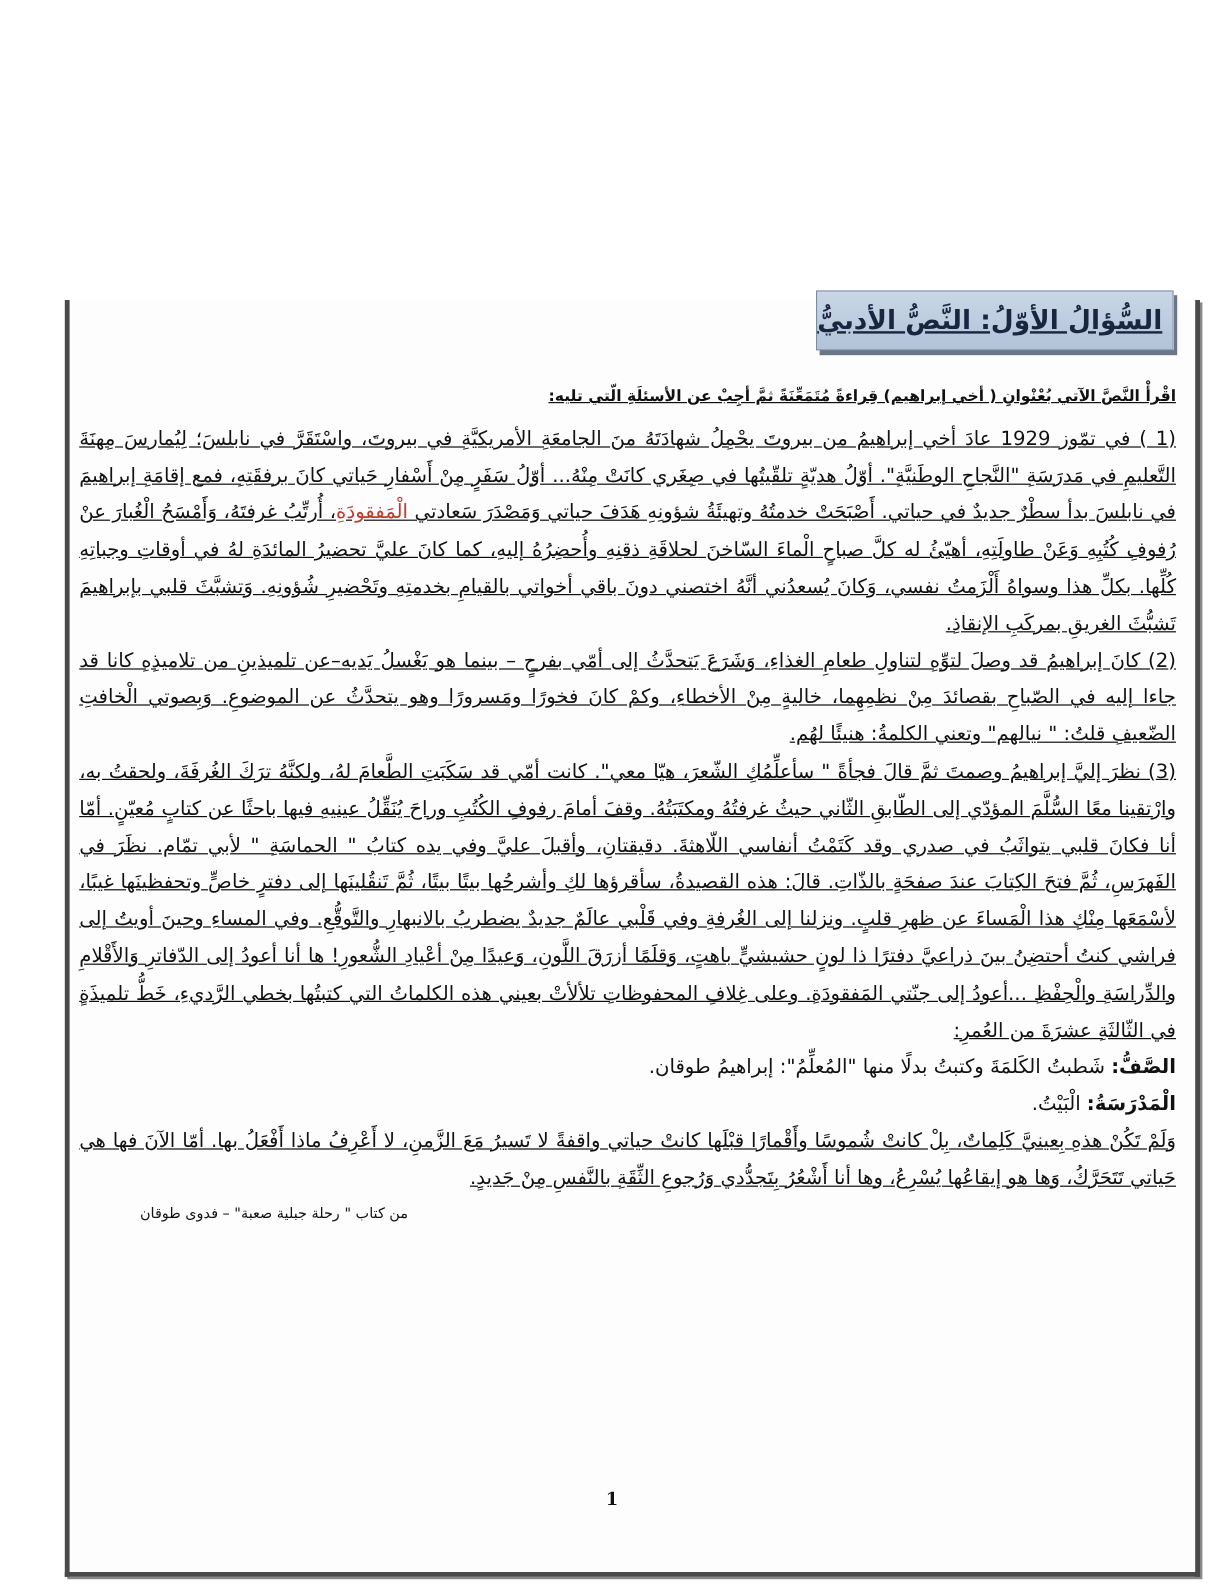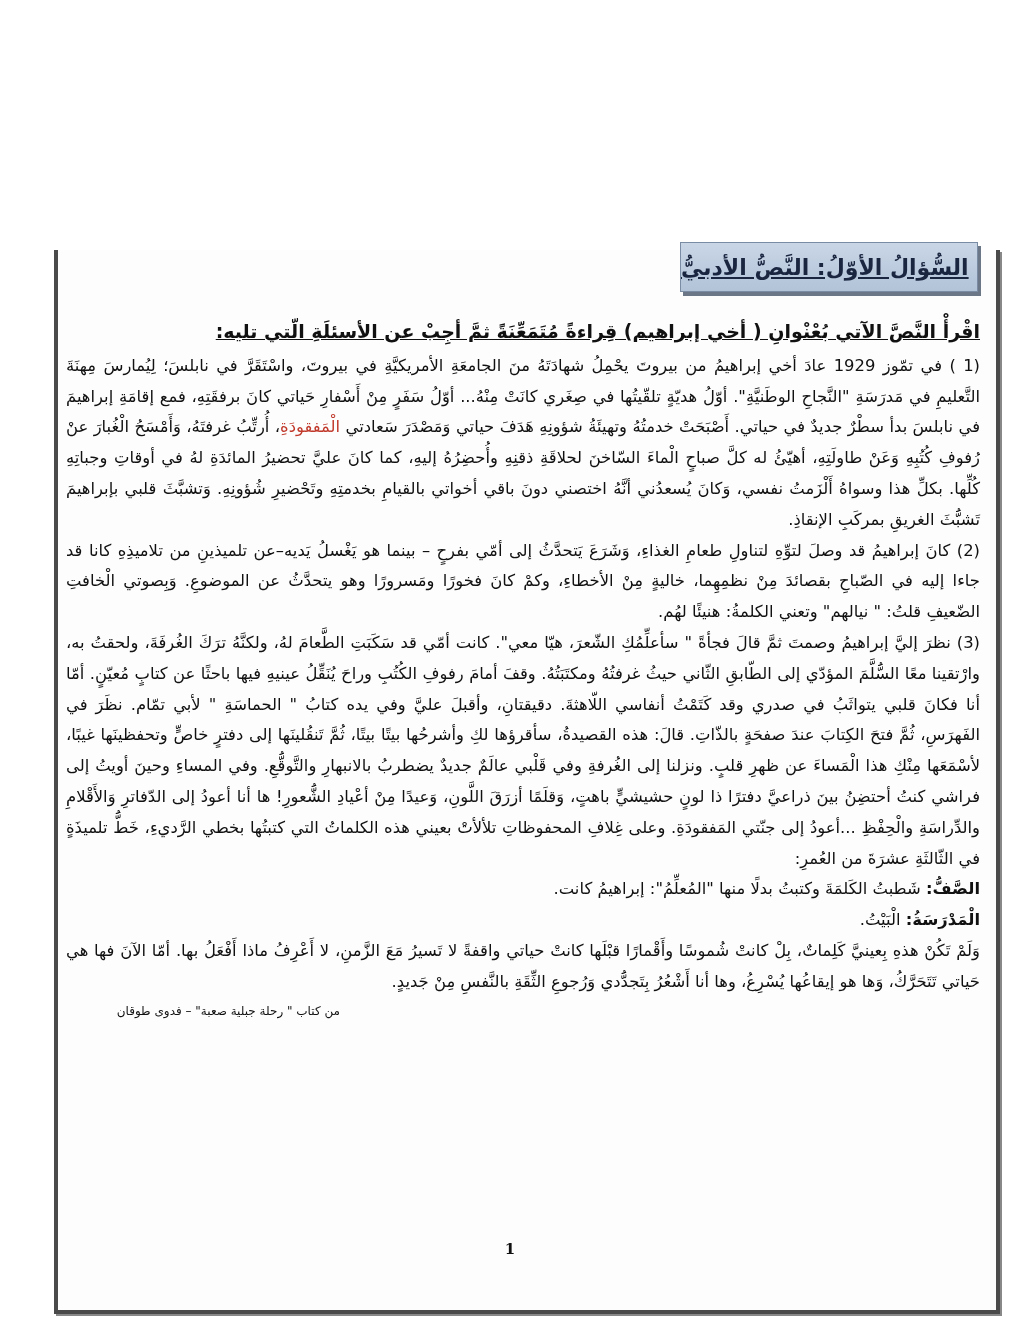--- a/index.html
+++ b/index.html
@@ -43,23 +43,23 @@
       direction: rtl;
       text-align: justify;
       font-family: "DejaVu Sans", sans-serif;
       font-size: 16.4px;
       line-height: 30.8px;
     }
     .instruction {
       font-weight: bold;
       text-decoration: underline;
       margin: 0 0 4px 0;
-      font-size: 19px;
+      font-size: 13px;
     }
-    .para { margin: 0; }
+    .para { margin: 0; text-decoration: underline; }
     .red { color: #c0392b; }
     .info-row {
       display: flex;
       direction: rtl;
       margin: 0;
     }
     .info-row .cell-a { width: 270px; }
     .info-row .lbl { font-weight: bold; }
     .source {
       font-size: 12px;
@@ -89,21 +89,21 @@
 <div class="content">
   <p class="instruction">اقْرأْ النَّصَّ الآتي بُعْنْوانِ ( أخي إبراهيم) قِراءةً مُتَمَعِّنَةً ثمَّ أجِبْ عن الأسئلَةِ الّتي تليه:</p>
 
   <p class="para"><span>(1 ) في تمّوز 1929 عادَ أخي إبراهيمُ من بيروتَ يحْمِلُ شهادَتَهُ منَ الجامعَةِ الأمريكيَّةِ في بيروتَ، واسْتَقَرَّ في نابلسَ؛ لِيُمارسَ مِهنَةَ التَّعليمِ في مَدرَسَةِ "النَّجاحِ الوطَنيَّةِ". أوّلُ هديّةٍ تلقّيتُها في صِغَري كانَتْ مِنْهُ... أوّلُ سَفَرٍ مِنْ أَسْفارِ حَياتي كانَ برفقَتِهِ، فمع إقامَةِ إبراهيمَ في نابلسَ بدأ سطْرٌ جديدٌ في حياتي. أَصْبَحَتْ خدمتُهُ وتهيئَةُ شؤونِهِ هَدَفَ حياتي وَمَصْدَرَ سَعادتي </span><span class="red">الْمَفقودَةِ</span><span>، أُرتِّبُ غرفتَهُ، وَأَمْسَحُ الْغُبارَ عنْ رُفوفِ كُتُبِهِ وَعَنْ طاولَتِهِ، أهيّئُ له كلَّ صباحٍ الْماءَ السّاخنَ لحلاقَةِ ذقنِهِ وأُحضِرُهُ إليهِ، كما كانَ عليَّ تحضيرُ المائدَةِ لهُ في أوقاتِ وجباتِهِ كُلِّها. بكلِّ هذا وسواهُ أَلْزَمتُ نفسي، وَكانَ يُسعدُني أنَّهُ اختصني دونَ باقي أخواتي بالقيامِ بخدمتِهِ وتَحْضيرِ شُؤونِهِ. وَتشبَّثَ قلبي بإبراهيمَ تَشبُّثَ الغريقِ بمركَبِ الإنقاذِ.</span></p>
 
   <p class="para">(2) كانَ إبراهيمُ قد وصلَ لتوِّهِ لتناولِ طعامِ الغذاءِ، وَشَرَعَ يَتحدَّثُ إلى أمّي بفرحٍ – بينما هو يَغْسلُ يَديه–عن تلميذينِ من تلاميذِهِ كانا قد جاءا إليه في الصّباحِ بقصائدَ مِنْ نظمِهِما، خاليةٍ مِنْ الأخطاءِ، وكمْ كانَ فخورًا ومَسرورًا وهو يتحدَّثُ عن الموضوعِ.  وَبِصوتي الْخافتِ الضّعيفِ قلتُ: " نيالهم" وتعني الكلمةُ: هنيئًا لهُم.</p>
 
   <p class="para">(3) نظرَ إليَّ إبراهيمُ وصمتَ ثمَّ قالَ فجأةً " سأعلِّمُكِ الشّعرَ، هيّا معي". كانت أمّي قد سَكَبَتِ الطَّعامَ لهُ، ولكنَّهُ ترَكَ الغُرفَةَ، ولحقتُ به، وارْتقينا معًا السُّلَّمَ المؤدّي إلى الطّابقِ الثّاني حيثُ غرفتُهُ ومكتَبَتُهُ. وقفَ أمامَ رفوفِ الكُتُبِ وراحَ يُنَقِّلُ عينيهِ فيها باحثًا عن كتابٍ مُعيّنٍ. أمّا أنا فكانَ قلبي يتواثَبُ في صدري وقد كَتَمْتُ أنفاسي اللّاهثةَ. دقيقتانِ، وأقبلَ عليَّ وفي يده كتابُ " الحماسَةِ " لأبي تمّام. نظَرَ في الفَهرَسِ، ثُمَّ فتحَ الكِتابَ عندَ صفحَةٍ بالذّاتِ. قالَ: هذه القصيدةُ، سأقرؤها لكِ وأشرحُها بيتًا بيتًا، ثُمَّ تَنقُلينَها إلى دفترٍ خاصٍّ وتحفظينَها غيبًا، لأسْمَعَها مِنْكِ هذا الْمَساءَ عن ظهرِ قلبٍ. ونزلنا إلى الغُرفةِ وفي قَلْبي عالَمٌ جديدٌ يضطربُ بالانبهارِ والتَّوقُّعِ. وفي المساءِ وحينَ أويتُ إلى فراشي كنتُ أحتضِنُ بينَ ذراعيَّ دفترًا ذا لونٍ حشيشيٍّ باهتٍ، وَقلَمًا أزرَقَ اللَّونِ، وَعيدًا مِنْ أعْيادِ الشُّعورِ! ها أنا أعودُ إلى الدّفاترِ وَالأَقْلامِ والدِّراسَةِ والْحِفْظِ ...أعودُ إلى جنّتي المَفقودَةِ. وعلى غِلافِ المحفوظاتِ تلألأتْ بعيني هذه الكلماتُ التي كتبتُها بخطي الرَّديءِ، خَطُّ تلميذَةٍ في الثّالثَةِ عشرَةَ من العُمرِ:</p>
 
   <div class="info-row">
-    <div><span class="lbl">الصَّفُّ:</span><span> شَطبتُ الكَلمَةَ وكتبتُ بدلًا منها "المُعلِّمُ": إبراهيمُ كانت.</span></div>
+    <div><span class="lbl">الصَّفُّ:</span><span> شَطبتُ الكَلمَةَ وكتبتُ بدلًا منها "المُعلِّمُ": إبراهيمُ طوقان.</span></div>
   </div>
   <div class="info-row">
     <div><span class="lbl">الْمَدْرَسَةُ:</span><span> الْبَيْتُ.</span></div>
   </div>
 
   <p class="para">وَلَمْ تَكُنْ هذهِ بِعينيَّ كَلِماتٌ، بِلْ كانتْ شُموسًا وأَقْمارًا قبْلَها كانتْ حياتي واقفةً لا تَسيرُ مَعَ الزَّمنِ، لا أَعْرِفُ ماذا أَفْعَلُ بها. أمّا الآنَ فها هي حَياتي تَتَحَرَّكُ، وَها هو إيقاعُها يُسْرِعُ، وها أنا أَشْعُرُ بِتَجدُّدي وَرُجوعِ الثِّقَةِ بالنَّفسِ مِنْ جَديدٍ.</p>
 
   <div class="source">من كتاب " رحلة جبلية صعبة" – فدوى طوقان</div>
 </div>
 

